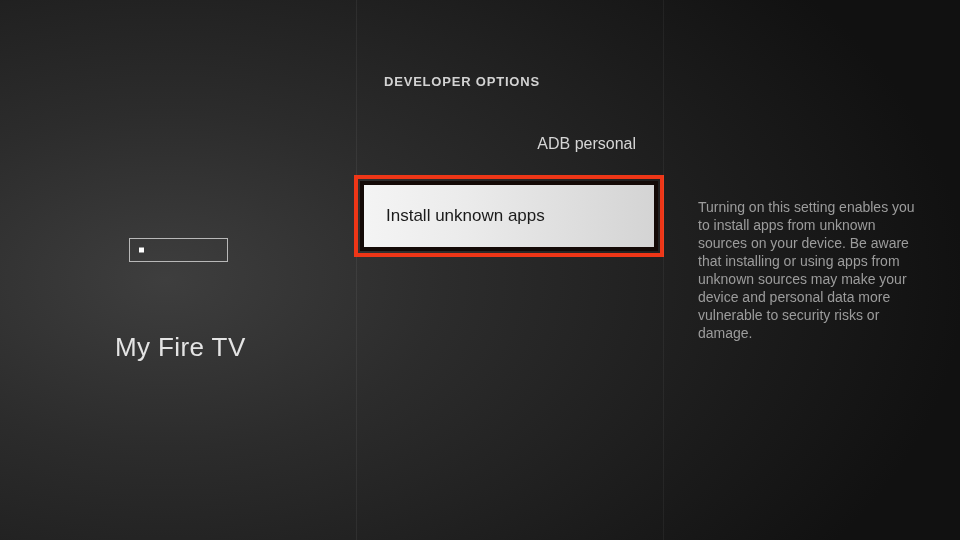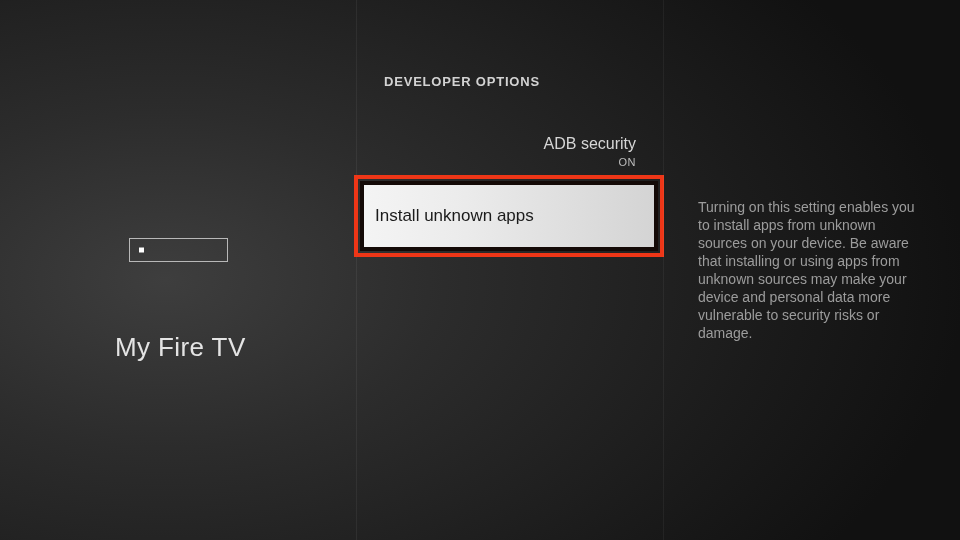--- a/index.html
+++ b/index.html
@@ -58,21 +58,21 @@
   .item-selected-wrap .inner-dark {
     position:absolute; left:2px; top:2px; right:2px; bottom:2px;
     background:#140a07;
   }
   .item-selected-wrap .selected-btn {
     position:absolute; left:6px; top:6px; right:6px; bottom:6px;
     background:linear-gradient(90deg, #f4f4f4 0%, #ebebeb 35%, #d4d4d4 100%);
     display:flex; align-items:center;
   }
   .item-selected-wrap .selected-btn span {
-    padding-left:11px;
+    padding-left:22px;
     color:#1b1b1b; font-size:17px; font-weight:500;
   }
 
   
   .right-col { position:absolute; left:664px; top:0; width:296px; height:540px; }
   .desc {
     position:absolute; left:34px; top:198px; width:228px;
     color:#9c9c9c; font-size:14px; line-height:18px;
   }
 </style>
@@ -85,22 +85,21 @@
   </div>
   <div class="left-title">My Fire TV</div>
 </div>
 
 <div class="vline1"></div>
 
 <div class="mid-col">
   <div class="section-header">DEVELOPER OPTIONS</div>
 
   <div class="menu-item item-adb">
-    <div class="item-title">ADB security</div>
-    <div class="item-status">ON</div>
+    <div class="item-title">ADB personal</div>
   </div>
 </div>
 
 <div class="item-selected-wrap">
   <div class="inner-dark"></div>
   <div class="selected-btn">
     <span>Install unknown apps</span>
   </div>
 </div>
 

